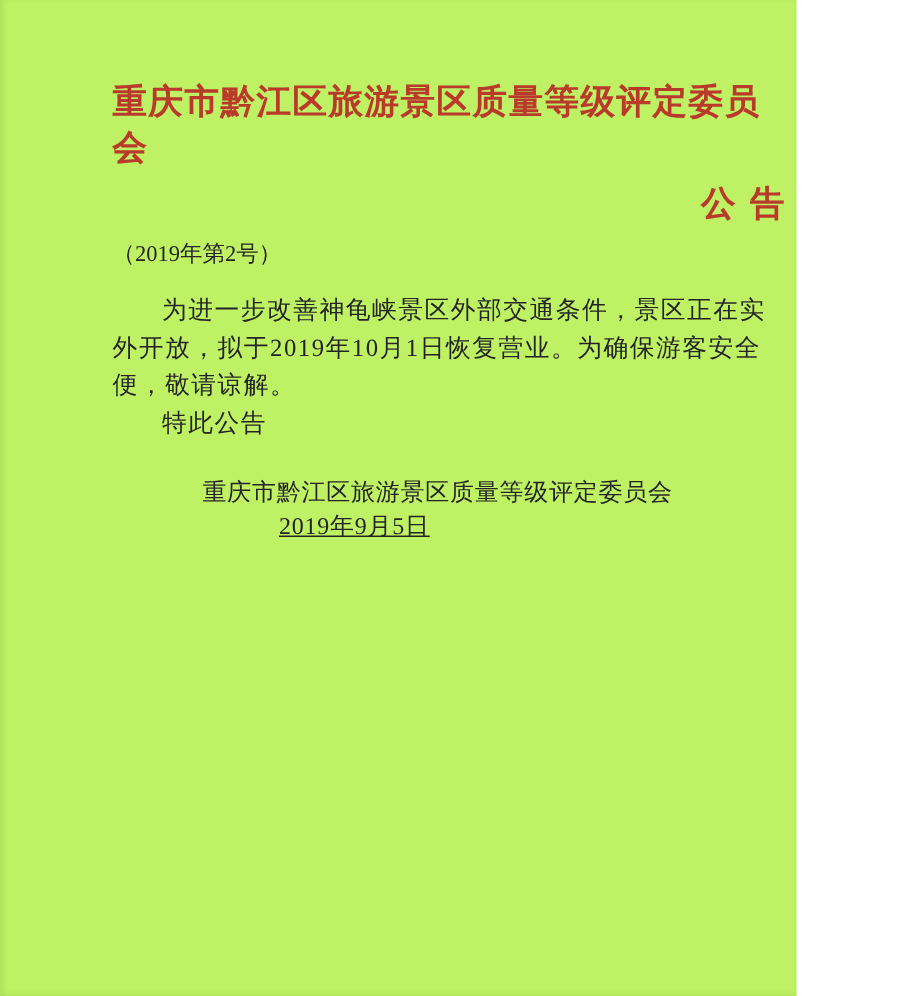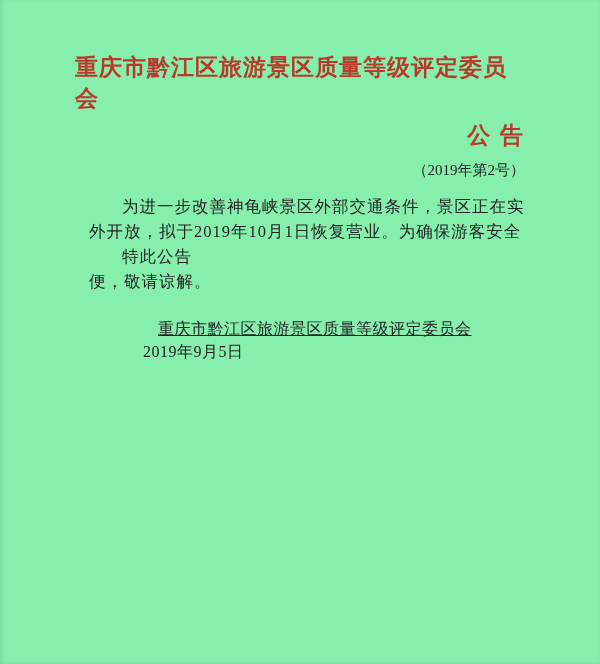--- a/index.html
+++ b/index.html
@@ -2,23 +2,23 @@
 <html><head>
 <meta charset="utf-8">
 <style>
   html, body {
     margin: 0;
     padding: 0;
     background: #ffffff;
   }
   .page {
     position: relative;
-    width: 600px;
+    width: 531px;
     height: 664px;
-    background: #86efac;
+    background: #bef264;
     overflow: hidden;
     font-family: "Liberation Serif", "DejaVu Serif", serif;
     box-shadow: inset 3px 0 3px rgba(0,0,0,0.05), inset 0 -2px 3px rgba(0,0,0,0.03);
   }
   .content {
     position: absolute;
     left: 75px;
     top: 52px;
     width: 450px;
   }
@@ -37,75 +37,74 @@
     font-size: 23px;
     line-height: 30px;
     text-align: right;
     letter-spacing: 2px;
   }
   .doc-number {
     margin-top: 9px;
     color: #252525;
     font-size: 15px;
     line-height: 20px;
-    text-align: right;
+    text-align: left;
   }
   .body-text {
     margin-top: 14px;
     color: #242424;
     font-size: 16.5px;
     line-height: 25px;
     letter-spacing: 1px;
-    margin-left: 14px;
   }
   .body-line {
     margin: 0;
     padding: 0;
     white-space: nowrap;
   }
   .body-line.indent {
     text-indent: 33px;
   }
   .signature-block {
     margin-top: 23px;
     color: #242424;
     font-size: 16px;
     line-height: 23px;
     letter-spacing: 0.5px;
   }
   .signature-line {
-    margin-left: 83px;
+    margin-left: 60px;
+    white-space: nowrap;
+  }
+  .date-line {
+    margin-left: 111px;
     white-space: nowrap;
     text-decoration: underline;
-  }
-  .date-line {
-    margin-left: 68px;
-    white-space: nowrap;
   }
 </style>
 </head>
 <body>
 
 <div class="page">
   <div class="content">
 
     <div class="org-title">
       <div>重庆市黔江区旅游景区质量等级评定委员</div>
       <div>会</div>
     </div>
 
     <div class="subtitle">公  告</div>
 
     <div class="doc-number">（2019年第2号）</div>
 
     <div class="body-text">
       <p class="body-line indent">为进一步改善神龟峡景区外部交通条件，景区正在实</p>
       <p class="body-line">外开放，拟于2019年10月1日恢复营业。为确保游客安全</p>
+      <p class="body-line">便，敬请谅解。</p>
       <p class="body-line indent">特此公告</p>
-      <p class="body-line">便，敬请谅解。</p>
     </div>
 
     <div class="signature-block">
       <div class="signature-line">重庆市黔江区旅游景区质量等级评定委员会</div>
       <div class="date-line">2019年9月5日</div>
     </div>
 
   </div>
 </div>
 

